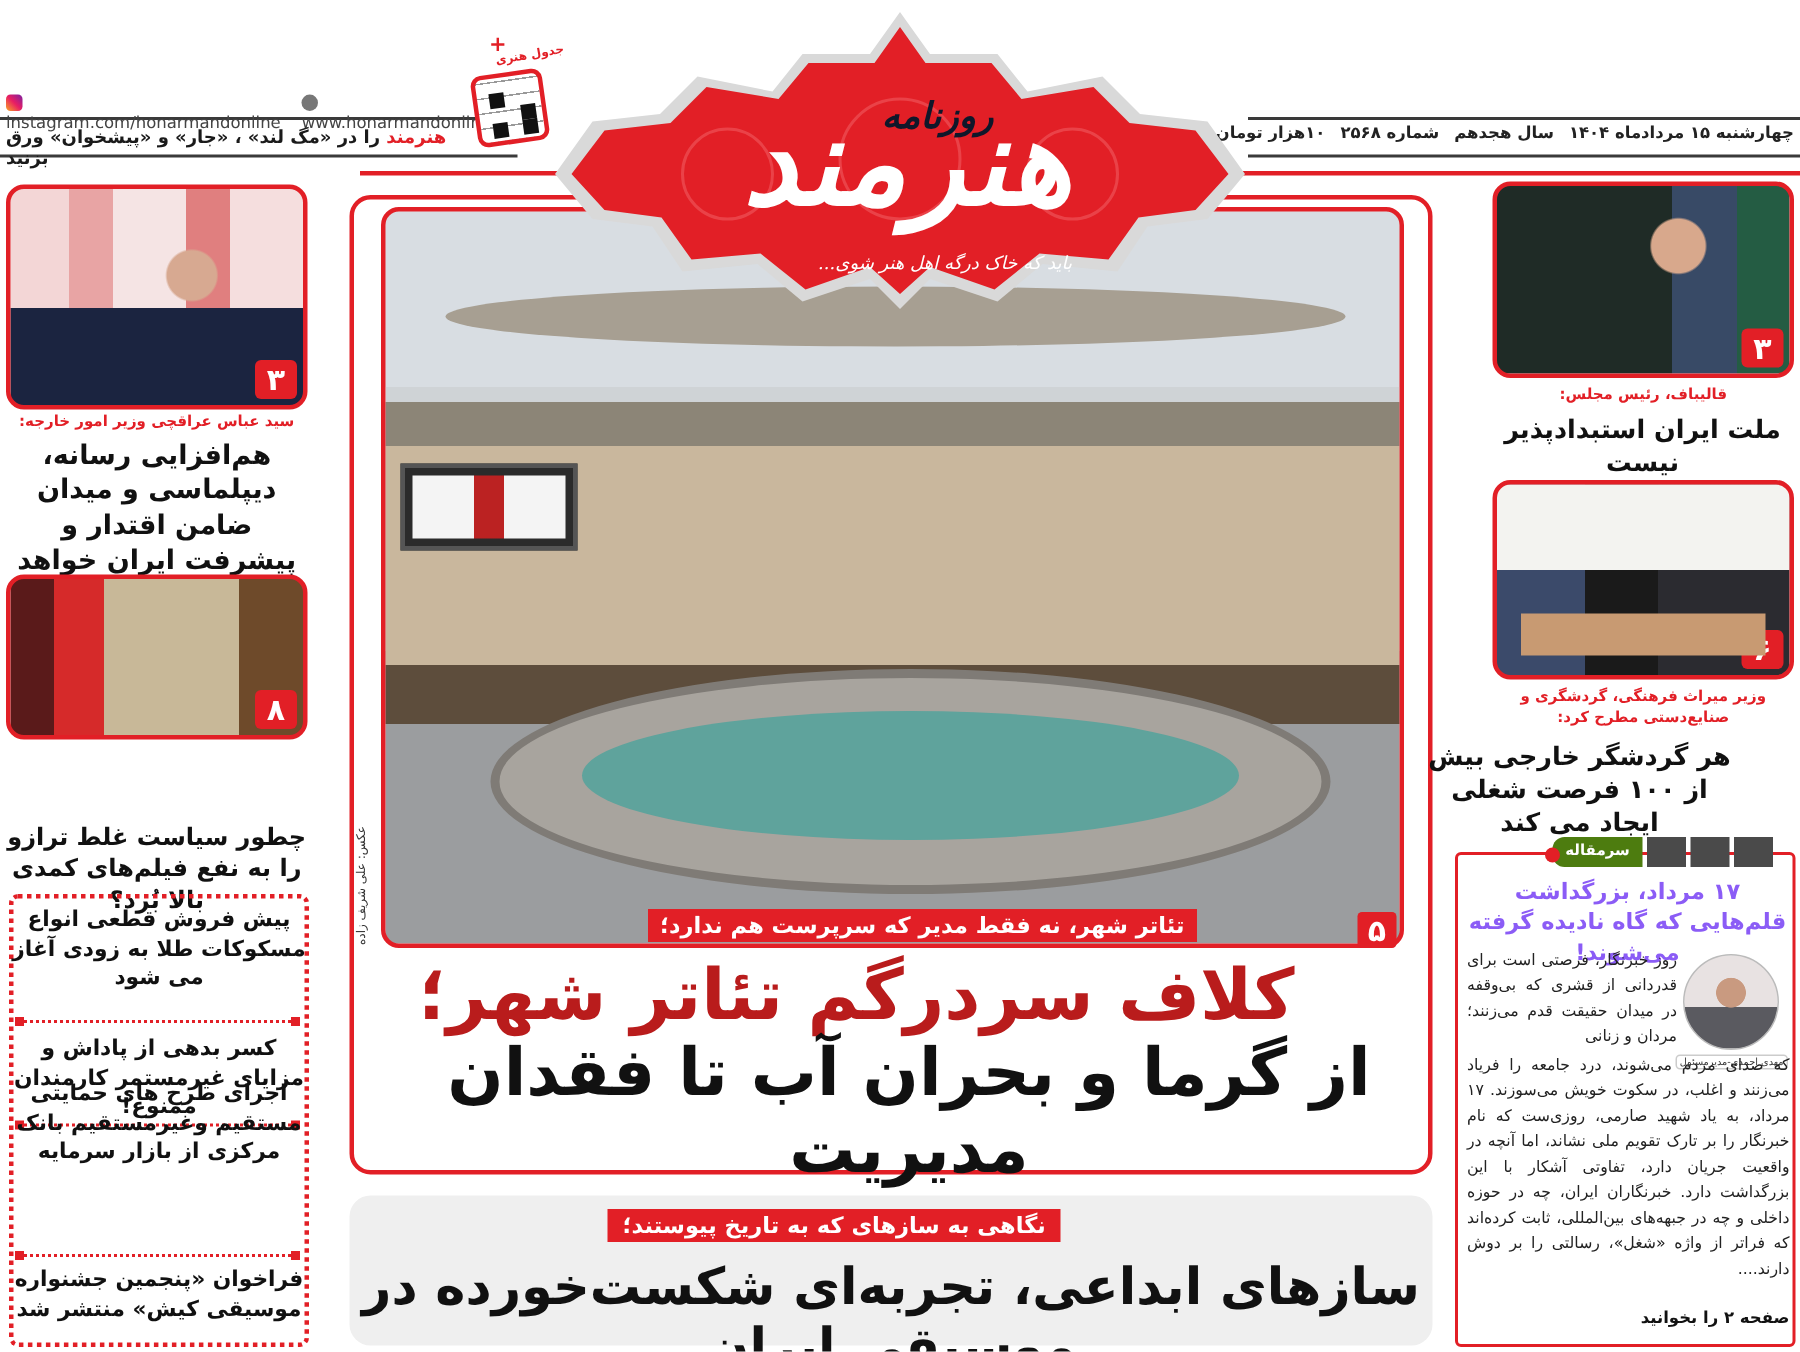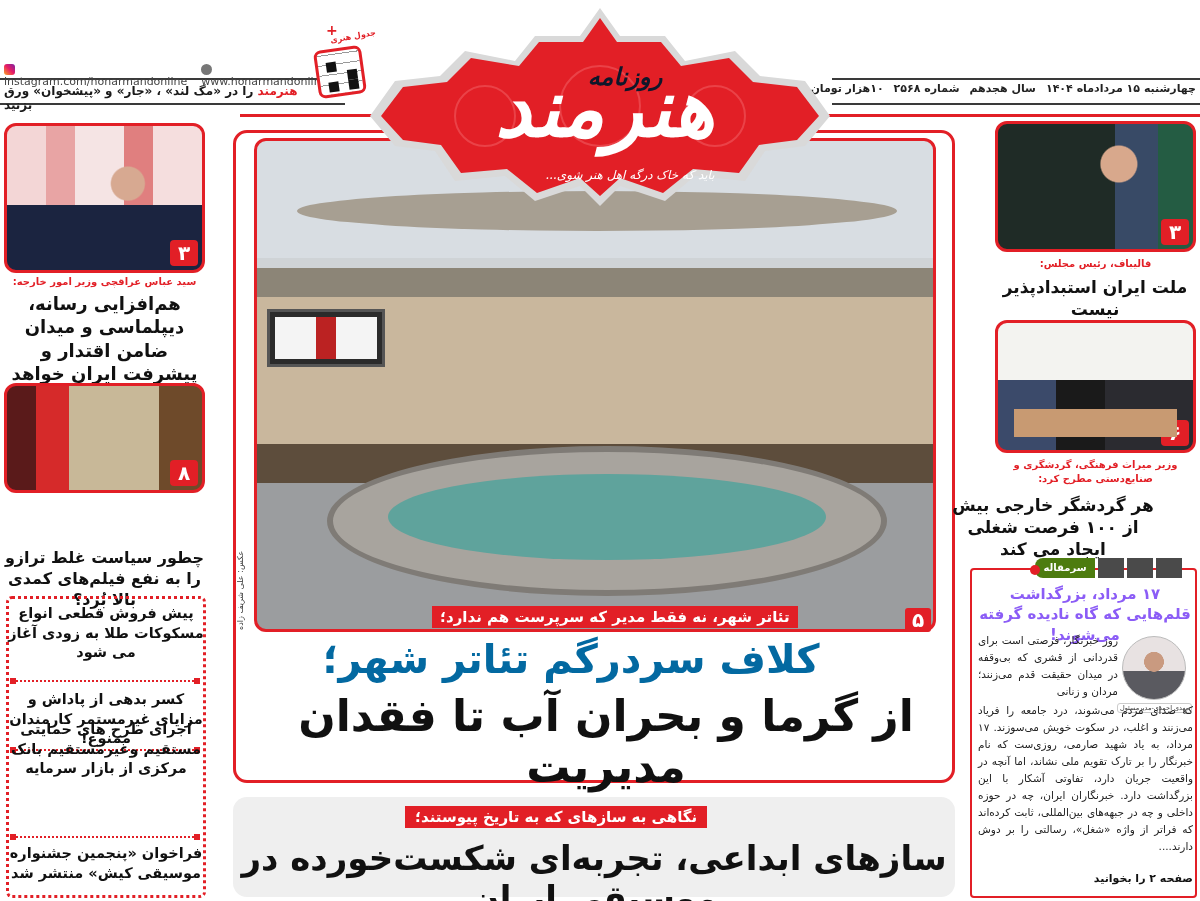--- a/index.html
+++ b/index.html
@@ -54,21 +54,21 @@
                 linear-gradient(180deg,transparent 26%, #8c8577 26% 32%, #c9b79d 32% 62%, #5d4d3c 62% 70%, transparent 70%),
                 linear-gradient(180deg,#cfd3d6 0 60%, #9b9d9f 60% 100%); }
   .theater-roof { position:absolute; left: 40px; top: 50px; width: 600px; height: 40px; border-radius: 50%; background: #a79f92; }
   .fountain { position:absolute; left: 70px; top: 305px; width: 560px; height: 150px; border-radius: 50%; background: #a8a49e; border: 6px solid #7f7b76; }
   .fountain::after { content:""; position:absolute; left: 55px; top: 22px; right: 55px; bottom: 30px; border-radius: 50%; background: #5fa39c; }
   .billboard { position:absolute; left: 10px; top: 168px; width: 118px; height: 58px; background:#2b2b2b; border: 3px solid #555; }
   .billboard::after { content:""; position:absolute; inset: 5px; background: linear-gradient(90deg,#f4f4f4 0 40%,#b22 40% 60%,#f4f4f4 60%); }
   .photo-credit { position: absolute; left: 236px; top: 520px; width: 14px; height: 110px; writing-mode: vertical-rl; transform: rotate(180deg); font-size: 8px; color: #333; }
   .main-kicker { position: absolute; left: 432px; top: 606px; background: #e21f26; color: #fff; font-weight: bold; font-size: 15px; padding: 2px 8px; direction: rtl; }
   .main-pnum { position: absolute; left: 905px; top: 608px; background: #e21f26; color: #fff; font-weight: bold; font-size: 20px; width: 26px; height: 24px; text-align: center; line-height: 24px; border-radius: 3px; }
-  .main-head1 { position: absolute; left: 233px; top: 636px; width: 676px; text-align: center; font-size: 40px; font-weight: bold; direction: rtl; color: #0369a1; }
+  .main-head1 { position: absolute; left: 233px; top: 636px; width: 676px; text-align: center; font-size: 47px; font-weight: bold; direction: rtl; color: #b91c1c; }
   .main-head2 { position: absolute; left: 233px; top: 690px; width: 722px; text-align: center; font-size: 44px; font-weight: bold; direction: rtl; color: #111; margin-left: 12px; }
 
   
   .bottom-box { position: absolute; left: 233px; top: 797px; width: 722px; height: 100px; background: #efefef; border-radius: 14px; }
   .bottom-kicker { position: absolute; left: 405px; top: 806px; background: #e21f26; color: #fff; font-weight: bold; font-size: 15px; padding: 2px 10px; direction: rtl; }
   .bottom-head { position: absolute; left: 233px; top: 838px; width: 722px; text-align: center; font-size: 34px; font-weight: bold; direction: rtl; color: #111; }
 
   
   .news-box { position: absolute; left: 6px; top: 596px; width: 200px; height: 302px; border: 3px dotted #e21f26; border-radius: 6px; }
   .news-item { position: absolute; left: 8px; width: 196px; text-align: center; direction: rtl; font-size: 14.5px; font-weight: bold; line-height: 1.35; color: #111; }

